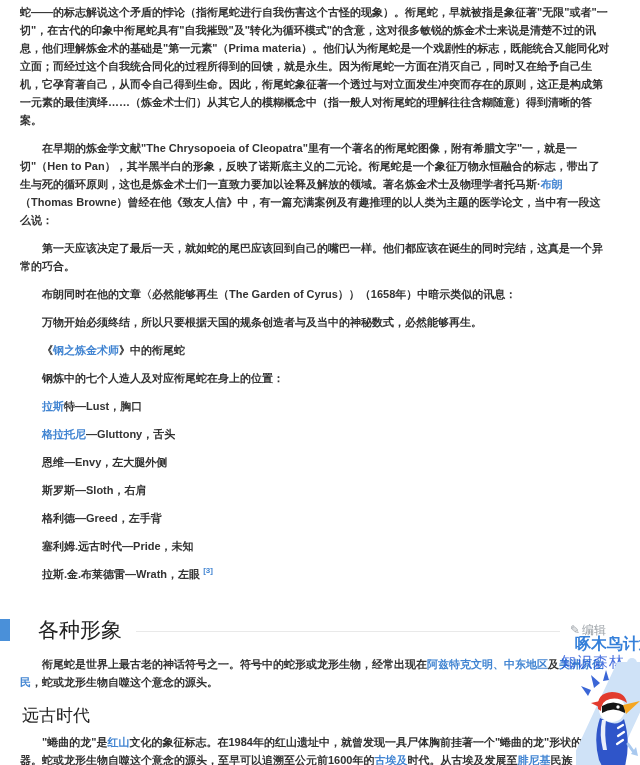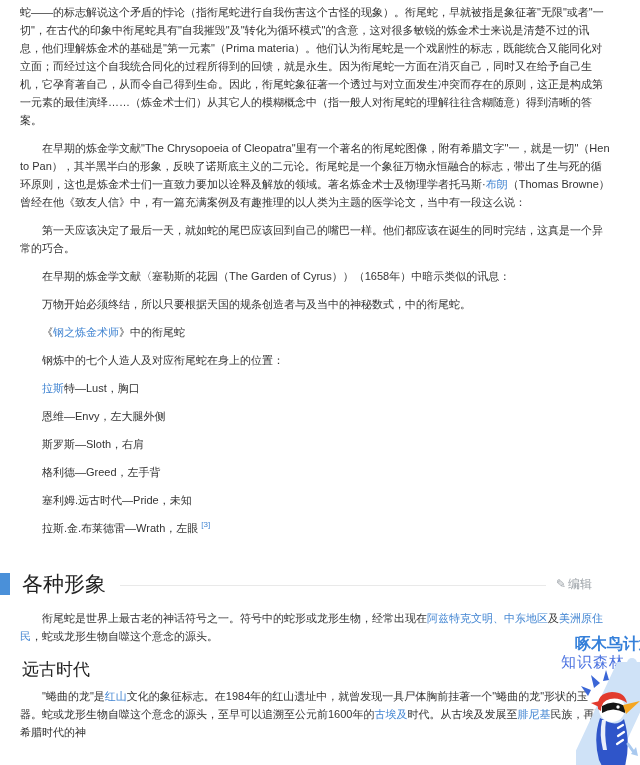--- a/index.html
+++ b/index.html
@@ -3,30 +3,30 @@
 <meta charset="utf-8">
 <style>
   html,body { margin:0; padding:0; }
   body {
     width:640px; height:765px; overflow:hidden; position:relative;
     background:#ffffff;
     font-family:"Liberation Sans","DejaVu Sans",sans-serif;
     color:#333;
   }
   .content { padding:3px 20px 0 20px; font-size:11px; line-height:18px; }
-  p { margin:0 10px 10px 0; text-indent:2em; color:#333; }
+  p { margin:0 10px 10px 0; text-indent:2em; color:#333;font-weight:bold; }
   p.no-indent { text-indent:0; }
   a.lnk { color:#4285d2; text-decoration:none; cursor:pointer; }
   sup.ref { color:#4285d2; font-size:8px; vertical-align:super; line-height:0; }
 
   .h2 { display:flex; align-items:center; margin:36px 0 14px -20px; }
   .h2-bar { width:10px; height:22px; background:#4a90d9; flex:0 0 auto; }
-  .h2-title { font-size:21px; color:#222; margin-left:12px; white-space:nowrap; font-weight:400; }
+  .h2-title { font-size:21px; color:#222; margin-left:28px; white-space:nowrap; font-weight:400; }
   .h2-line { flex:1 1 auto; height:1px; background:#e9e9e9; margin:2px 10px 0 14px; }
-  .edit { color:#9aa0a6; font-size:12px; white-space:nowrap; cursor:pointer; margin-right:28px;text-align:center; }
+  .edit { color:#9aa0a6; font-size:12px; white-space:nowrap; cursor:pointer; margin-right:14px;text-align:center; }
   .edit .pencil { font-size:12px; margin-right:2px; color:#9aa0a6; }
 
   .h3 { font-size:17px; color:#222; font-weight:400; margin:16px 0 8px 2px; }
 
   
   .wm-brand { position:absolute; left:575px; top:634px; font-size:16px; font-weight:bold;
               color:#2b7ad8; white-space:nowrap; opacity:.95; }
   .wm-sub { position:absolute; left:561px; top:653px; font-size:15px; color:#1d4ed8;
             white-space:nowrap; opacity:.8; letter-spacing:1px; }
   .wm-dot { position:absolute; left:627px; top:658px; width:10px; height:10px;
@@ -37,30 +37,31 @@
 <body>
 
 <div class="content">
 
   <p class="no-indent"><span>蛇——的标志解说这个矛盾的悖论（指衔尾蛇进行自我伤害这个古怪的现象）。衔尾蛇，早就被指是象征著"无限"或者"一切"，在古代的印象中衔尾蛇具有"自我摧毁"及"转化为循环模式"的含意，这对很多敏锐的炼金术士来说是清楚不过的讯息，他们理解炼金术的基础是"第一元素"（Prima materia）。他们认为衔尾蛇是一个戏剧性的标志，既能统合又能同化对立面；而经过这个自我统合同化的过程所得到的回馈，就是永生。因为衔尾蛇一方面在消灭自己，同时又在给予自己生机，它孕育著自己，从而令自己得到生命。因此，衔尾蛇象征著一个透过与对立面发生冲突而存在的原则，这正是构成第一元素的最佳演绎……（炼金术士们）从其它人的模糊概念中（指一般人对衔尾蛇的理解往往含糊随意）得到清晰的答案。</span></p>
 
   <p><span>在早期的炼金学文献"The Chrysopoeia of Cleopatra"里有一个著名的衔尾蛇图像，附有希腊文字"一，就是一切"（Hen to Pan），其半黑半白的形象，反映了诺斯底主义的二元论。衔尾蛇是一个象征万物永恒融合的标志，带出了生与死的循环原则，这也是炼金术士们一直致力要加以诠释及解放的领域。著名炼金术士及物理学者托马斯·</span><a class="lnk">布朗</a><span>（Thomas Browne）曾经在他《致友人信》中，有一篇充满案例及有趣推理的以人类为主题的医学论文，当中有一段这么说：</span></p>
 
   <p><span>第一天应该决定了最后一天，就如蛇的尾巴应该回到自己的嘴巴一样。他们都应该在诞生的同时完结，这真是一个异常的巧合。</span></p>
 
-  <p><span>在早期的炼金学文献〈塞勒斯的花园（The Garden of Cyrus））（1658年）中暗示类似的讯息：</span></p>
+  <p><span>布朗同时在他的文章〈必然能够再生（The Garden of Cyrus））（1658年）中暗示类似的讯息：</span></p>
 
-  <p><span>万物开始必须终结，所以只要根据天国的规条创造者与及当中的神秘数式，中的衔尾蛇。</span></p>
+  <p><span>万物开始必须终结，所以只要根据天国的规条创造者与及当中的神秘数式，必然能够再生。</span></p>
 
   <p><span>《</span><a class="lnk">钢之炼金术师</a><span>》中的衔尾蛇</span></p>
 
 
   <p><span>钢炼中的七个人造人及对应衔尾蛇在身上的位置：</span></p>
 
   <p><a class="lnk">拉斯</a><span>特—Lust，胸口</span></p>
+  <p><a class="lnk">格拉托尼</a><span>—Gluttony，舌头</span></p>
   <p><span>恩维—Envy，左大腿外侧</span></p>
   <p><span>斯罗斯—Sloth，右肩</span></p>
   <p><span>格利德—Greed，左手背</span></p>
   <p><span>塞利姆.远古时代—Pride，未知</span></p>
   <p><span>拉斯.金.布莱德雷—Wrath，左眼 </span><sup class="ref">[3]</sup></p>
 
   <div class="h2">
     <span class="h2-bar"></span>
     <span class="h2-title">各种形象</span>
     <span class="h2-line"></span>

